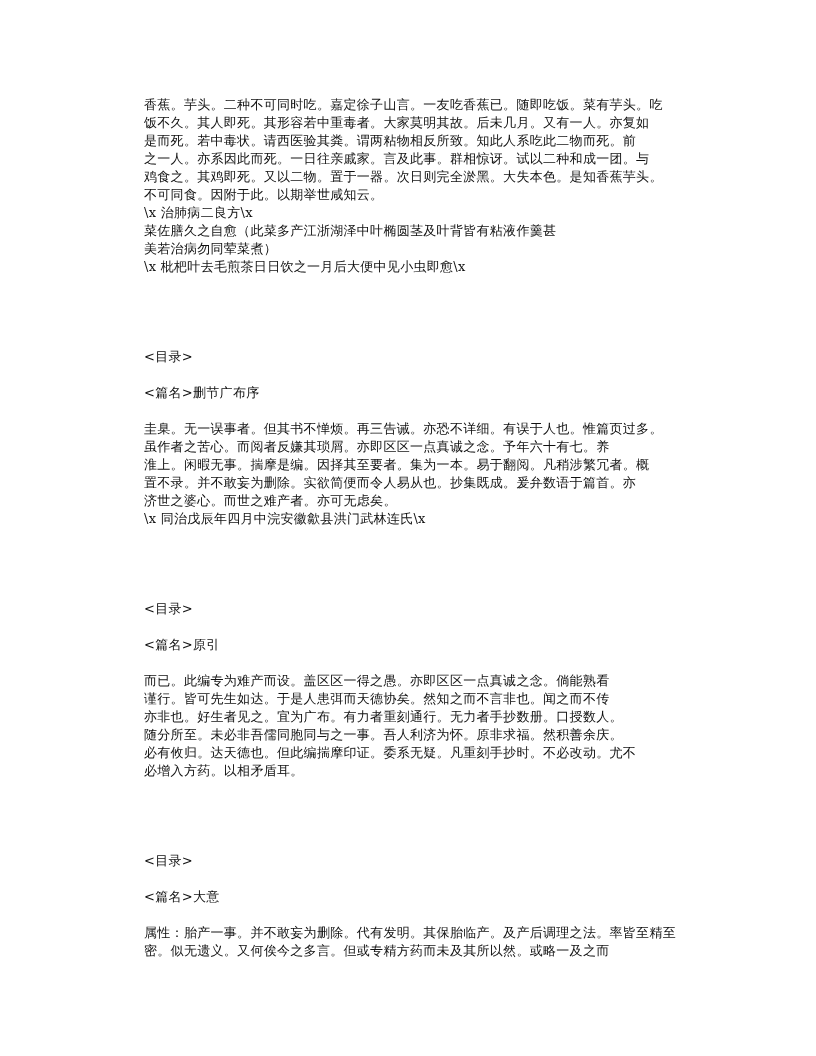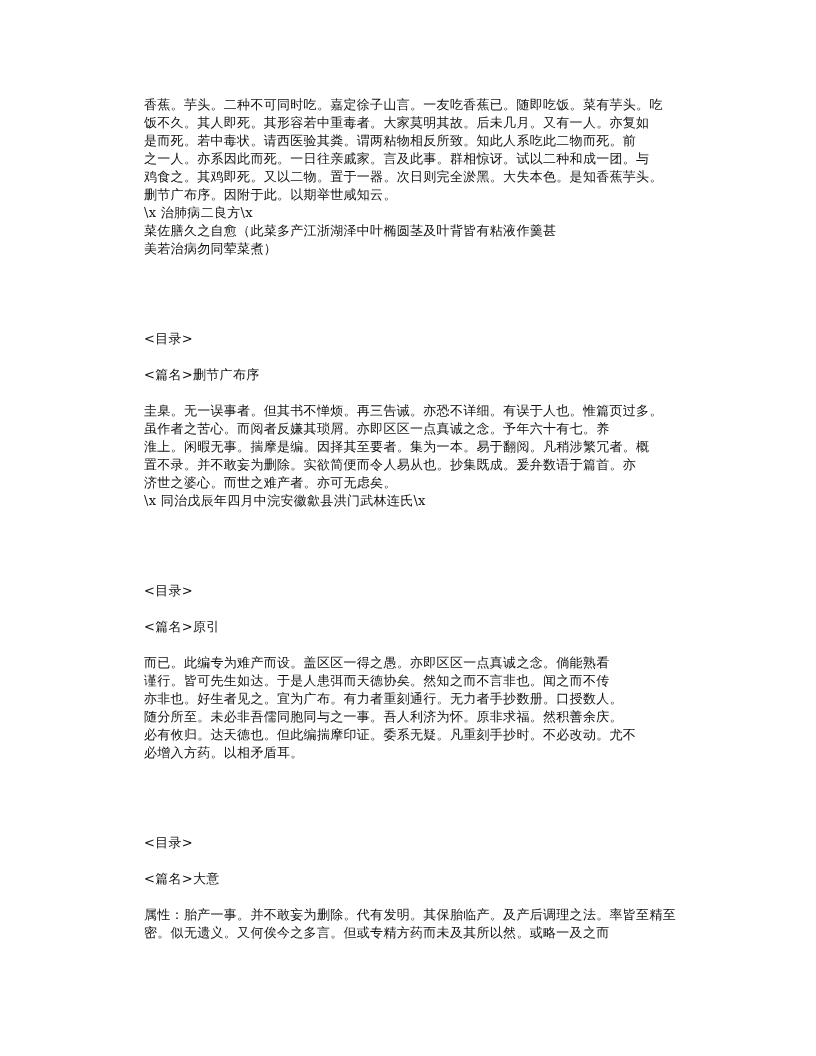--- a/index.html
+++ b/index.html
@@ -14,24 +14,25 @@
 <body>
 
 <div class="page">
 
   <div>
     <div class="line">香蕉。芋头。二种不可同时吃。嘉定徐子山言。一友吃香蕉已。随即吃饭。菜有芋头。吃</div>
     <div class="line">饭不久。其人即死。其形容若中重毒者。大家莫明其故。后未几月。又有一人。亦复如</div>
     <div class="line">是而死。若中毒状。请西医验其粪。谓两粘物相反所致。知此人系吃此二物而死。前</div>
     <div class="line">之一人。亦系因此而死。一日往亲戚家。言及此事。群相惊讶。试以二种和成一团。与</div>
     <div class="line">鸡食之。其鸡即死。又以二物。置于一器。次日则完全淤黑。大失本色。是知香蕉芋头。</div>
-    <div class="line">删节广布序。因附于此。以期举世咸知云。</div>
+    <div class="line">不可同食。因附于此。以期举世咸知云。</div>
     <div class="line">\x 治肺病二良方\x</div>
     <div class="line">菜佐膳久之自愈（此菜多产江浙湖泽中叶椭圆茎及叶背皆有粘液作羹甚</div>
     <div class="line">美若治病勿同荤菜煮）</div>
+    <div class="line">\x 枇杷叶去毛煎茶日日饮之一月后大便中见小虫即愈\x</div>
   </div>
 
   <div class="gap-large"></div>
   <div class="gap-small"></div>
 
   <div>
     <div class="line">&lt;目录&gt;</div>
     <div class="gap-small"></div>
     <div class="line">&lt;篇名&gt;删节广布序</div>
     <div class="gap-small"></div>

